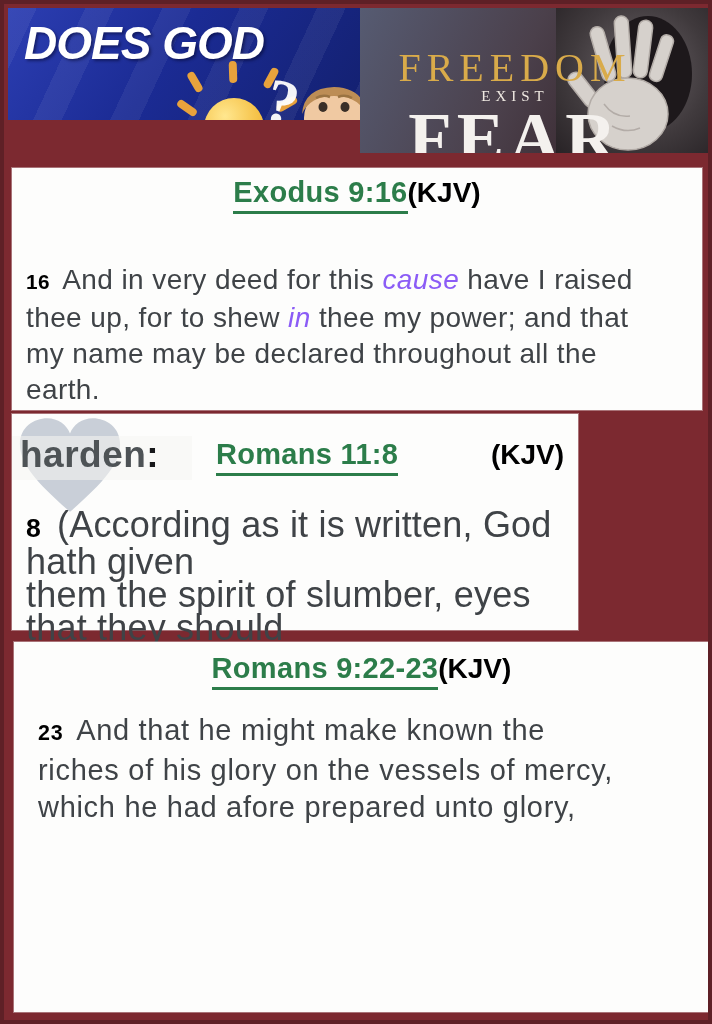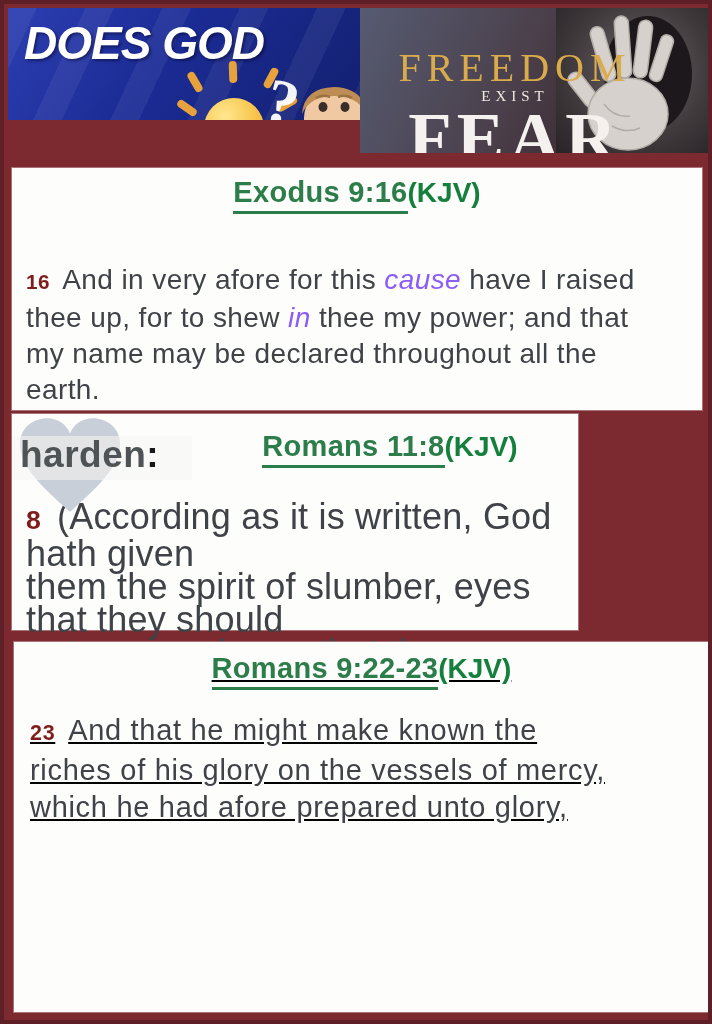--- a/index.html
+++ b/index.html
@@ -43,38 +43,38 @@
   .fear { position:absolute; left:0; top:90px; width:310px; text-align:center;
     font-family:"Liberation Serif",serif; font-weight:bold; font-size:71px; color:#f4f1ee; letter-spacing:5px; }
   .fear-underline { position:absolute; left:168px; top:149px; width:62px; height:4px; background:#f4f1ee; }
   .hand-photo { position:absolute; right:0; top:0; width:152px; height:155px;
     background:radial-gradient(circle at 55% 40%, #6c6569 0%, #403a3d 55%, #241f22 100%); }
 
   
   .card { position:absolute; background:#fdfdfc; box-shadow:0 0 0 1px rgba(255,255,255,.35); }
   .card1 { left:8px; top:164px; width:690px; height:242px; padding:8px 14px; }
   .card2 { left:8px; top:410px; width:566px; height:216px; padding:0 14px; }
-  .card3 { left:10px; top:638px; width:695px; height:370px; padding:10px 16px;text-decoration:underline; }
+  .card3 { left:10px; top:638px; width:695px; height:370px; padding:10px 24px; }
 
   .title-row { display:flex; justify-content:center; align-items:baseline; gap:0; }
   .ref { color:#2c7d4a; font-weight:bold; font-size:29px; letter-spacing:.3px;
     border-bottom:3px solid #2c7d4a; padding-bottom:2px; cursor:pointer; }
-  .kjv { color:#15803d; font-weight:bold; font-size:28px; }
+  .kjv { color:#000000; font-weight:bold; font-size:28px; }
 
   .verse { white-space:pre-wrap; color:#3f4347; }
   .card1 .verse { margin-top:48px; font-size:28px; line-height:36px; letter-spacing:.4px; }
   .card2 .verse { margin-top:32px; font-size:36px; line-height:33px; letter-spacing:.2px; }
   .card3 .verse { font-size:29px; line-height:36px; letter-spacing:.7px; }
   .card3 .v22 { margin-top:40px; }
   .card3 .v23 { margin-top:22px; line-height:37px; }
-  .vnum { color:#7f1d1d; font-weight:bold; font-size:.74em; margin-right:.6em; }
+  .vnum { color:#000000; font-weight:bold; font-size:.74em; margin-right:.6em; }
   .it { color:#8b5cf6; font-style:italic; }
 
   
-  .card2 .title-row { position:relative; justify-content:center; margin-left:190px; padding-top:16px; }
+  .card2 .title-row { position:relative; justify-content:space-between; margin-left:190px; padding-top:24px; }
   .heart { position:absolute; left:2px; top:2px; }
   .harden-strip { position:absolute; left:0px; top:22px; width:180px; height:44px;
     background:rgba(245,245,242,.55); }
   .harden { position:absolute; left:8px; top:20px; font-size:37px; font-weight:bold;
     color:#4e5356; letter-spacing:.5px; }
   .harden .colon { color:#17181a; }
 </style>
 </head>
 <body>
 
@@ -126,21 +126,21 @@
     <div class="from">EXIST</div>
     <div class="fear">FEAR</div>
     <div class="fear-underline"></div>
   </div>
 
   <div class="card card1">
     <div class="title-row">
       <span class="ref">Exodus 9:16</span>
       <span class="kjv">(KJV)</span>
     </div>
-    <p class="verse"><span class="vnum">16</span><span>And in very afore for this </span><span class="it">cause</span><span> have I raised
+    <p class="verse"><span class="vnum">16</span><span>And in very deed for this </span><span class="it">cause</span><span> have I raised
 thee up, for to shew </span><span class="it">in</span><span> thee my power; and that
 my name may be declared throughout all the
 earth.</span></p>
   </div>
 
   <div class="card card2">
     <svg class="heart" width="112" height="98" viewBox="0 0 100 90">
       <path d="M50 88 C 20 62, 4 44, 4 26 C 4 10, 17 2, 29 2 C 39 2, 47 8, 50 16 C 53 8, 61 2, 71 2 C 83 2, 96 10, 96 26 C 96 44, 80 62, 50 88 Z" fill="#c9cfd8"></path>
     </svg>
     <div class="harden-strip"></div>

